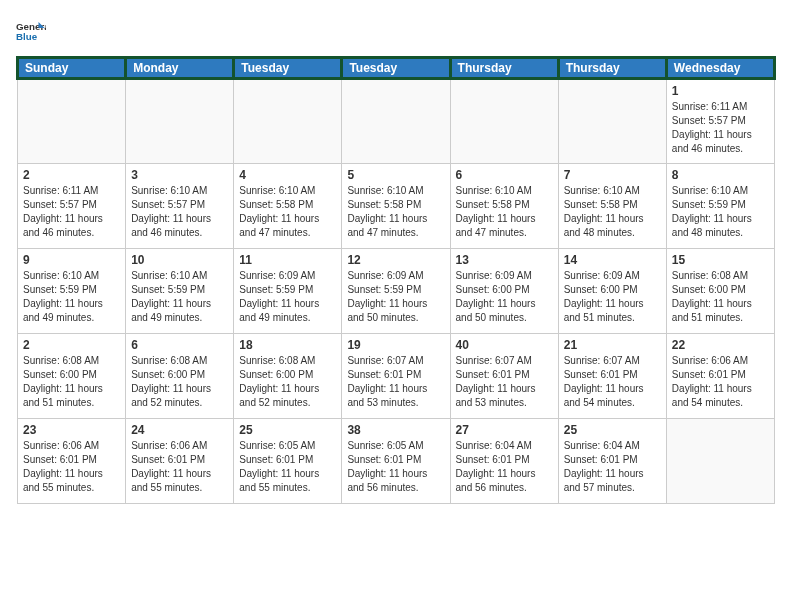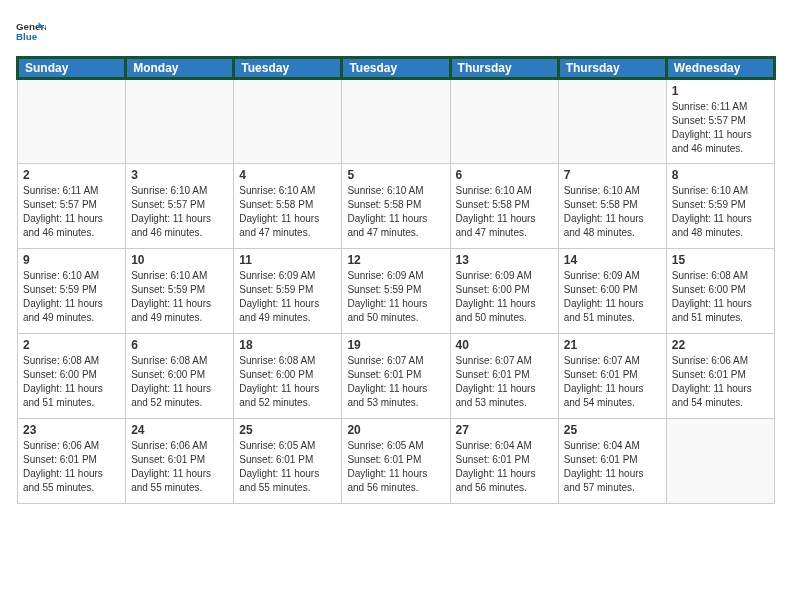--- a/index.html
+++ b/index.html
@@ -278,21 +278,21 @@
 Sunset: 6:01 PM
 Daylight: 11 hours and 55 minutes.</div>
         </td>
         <td>
           <span class="day-num">25</span>
           <div class="day-info" style="white-space: pre-line;">Sunrise: 6:05 AM
 Sunset: 6:01 PM
 Daylight: 11 hours and 55 minutes.</div>
         </td>
         <td>
-          <span class="day-num">20</span>
+          <span class="day-num">38</span>
           <div class="day-info" style="white-space: pre-line;">Sunrise: 6:05 AM
 Sunset: 6:01 PM
 Daylight: 11 hours and 56 minutes.</div>
         </td>
         <td>
           <span class="day-num">27</span>
           <div class="day-info" style="white-space: pre-line;">Sunrise: 6:04 AM
 Sunset: 6:01 PM
 Daylight: 11 hours and 56 minutes.</div>
         </td>

